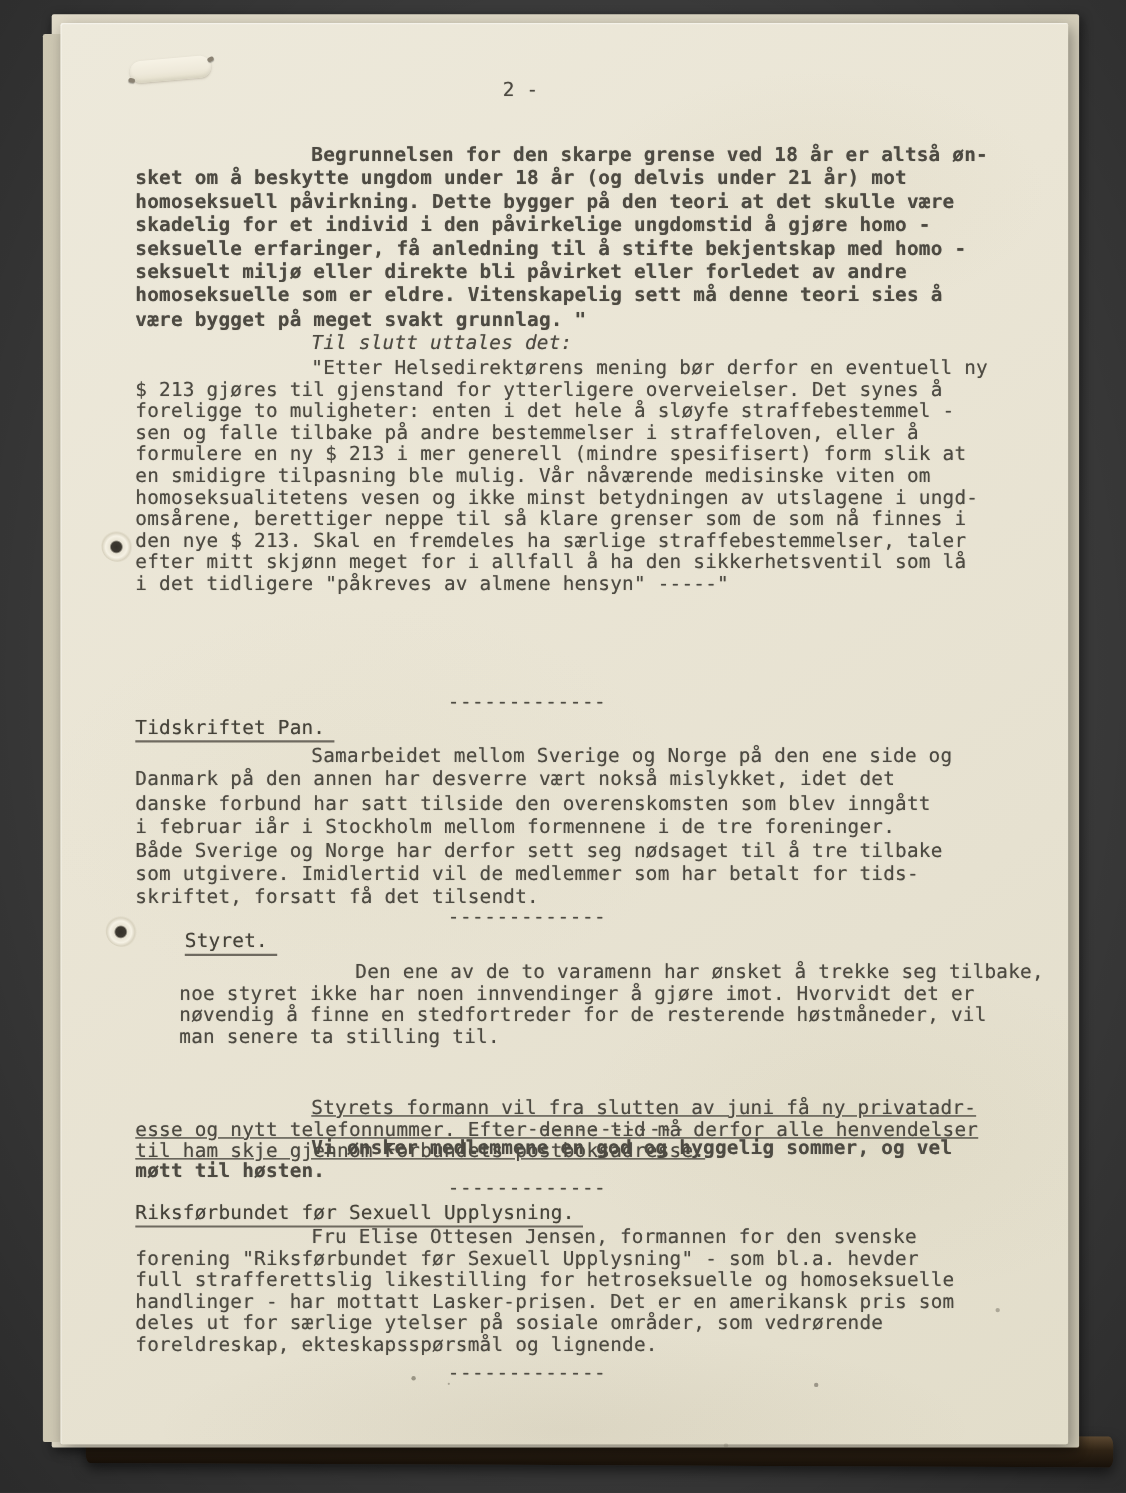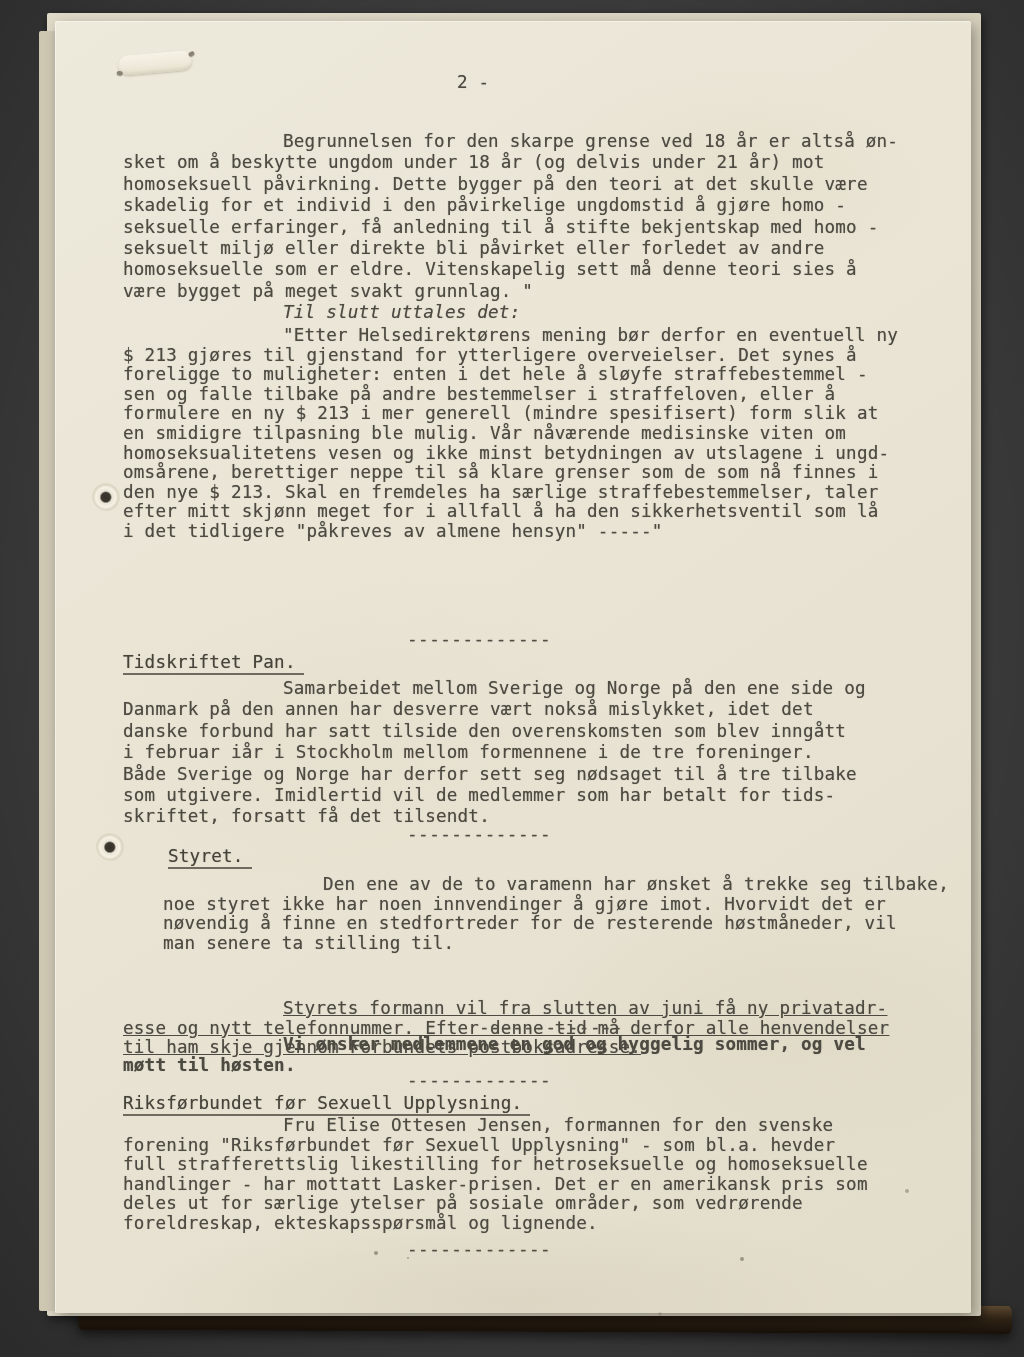--- a/index.html
+++ b/index.html
@@ -87,21 +87,21 @@
     letter-spacing:0.2px;
     color:#4d4a42;
     text-shadow:0 0 0.8px rgba(77,74,66,0.55);
   }
   .tight{line-height:19.6px;}
   .ind{text-indent:160px;}
   .head{color:#46433a;}
   .head .underline{border-bottom:2px solid rgba(70,66,57,0.75);padding:0 8px 1px 0;}
   .sep{letter-spacing:0.5px;color:#504d44;}
   #b-pageno{left:402px;top:51px;}
-  #b-p1{top:110px;}
+  #b-p1{top:110px;font-weight:bold;}
   #b-p2{top:281px;font-style:italic;}
   #b-p3{top:305px;}
   #b-p4{top:514px;}
   #b-p5{top:536px;}
   #b-sep1{left:352px;top:608px;}
   #b-hpan{top:631px;}
   #b-p6{top:657px;}
   #b-sep2{left:352px;top:803px;}
   #b-hstyret{top:825px;margin-left:45px;}
   #b-p7{top:854px;margin-left:40px;}

